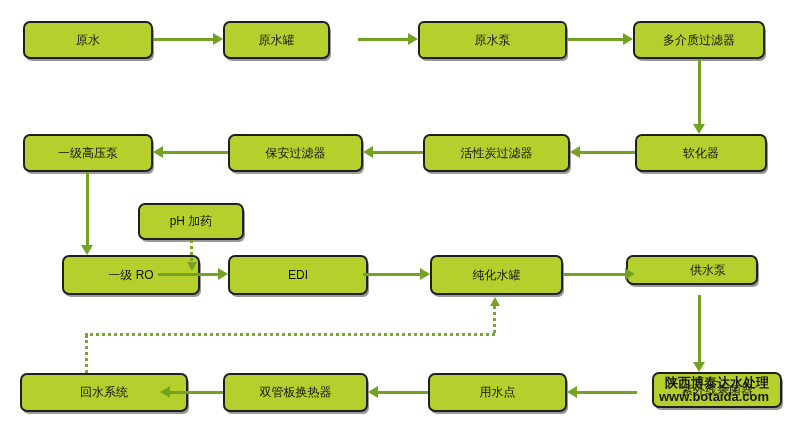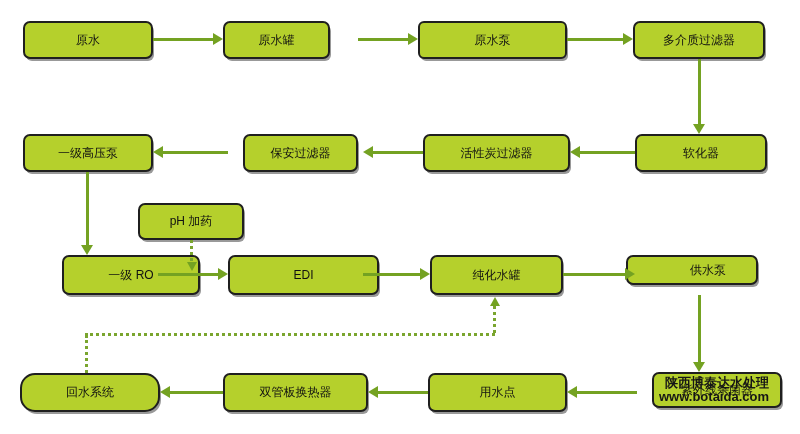--- a/index.html
+++ b/index.html
@@ -13,29 +13,29 @@
     box-shadow:2px 3px 0 -1px rgba(0,0,0,0.4);
     font-size:12px;color:#111;box-sizing:border-box;text-align:center;
     white-space:nowrap;
   }
   
   #n-raw-water        {left:23px;  top:21px;  width:130px; height:38px;}
   #n-raw-water-tank   {left:223px; top:21px;  width:107px; height:38px;}
   #n-raw-water-pump   {left:418px; top:21px;  width:149px; height:38px;border-radius:6px;}
   #n-multimedia-filter{left:633px; top:21px;  width:132px; height:38px;}
   #n-high-pressure-pump{left:23px; top:134px; width:130px; height:38px;}
-  #n-security-filter  {left:243px; top:134px; width:115px; height:38px;}
+  #n-security-filter  {left:228px; top:134px; width:135px; height:38px;}
   #n-carbon-filter    {left:423px; top:134px; width:147px; height:38px;}
   #n-softener         {left:635px; top:134px; width:132px; height:38px;}
   #n-ph-dosing        {left:138px; top:203px; width:106px; height:37px;}
   #n-ro-stage1        {left:20px;  top:255px; width:138px; height:40px;margin-left:42px;}
-  #n-edi              {left:228px; top:255px; width:151px; height:40px;}
+  #n-edi              {left:228px; top:255px; width:140px; height:40px;}
   #n-purified-tank    {left:430px; top:255px; width:133px; height:40px;}
   #n-supply-pump      {left:626px; top:255px; width:132px; height:30px;padding-left:32px;}
-  #n-return-system    {left:20px;  top:373px; width:140px; height:39px;border-radius:15px;}
+  #n-return-system    {left:20px;  top:373px; width:168px; height:39px;}
   #n-heat-exchanger   {left:223px; top:373px; width:145px; height:39px;}
   #n-use-point        {left:428px; top:373px; width:139px; height:39px;}
   #n-uv-sterilizer    {left:652px; top:372px; width:130px; height:36px;font-family:Liberation Mono, monospace;}
 
   
   .arrow-h{position:absolute;height:3px;background:#74a222;}
   .arrow-h.right::after{
     content:'';position:absolute;right:-10px;top:-5px;width:0;height:0;
     border-left:10px solid #74a222;border-top:6.5px solid transparent;border-bottom:6.5px solid transparent;
   }

